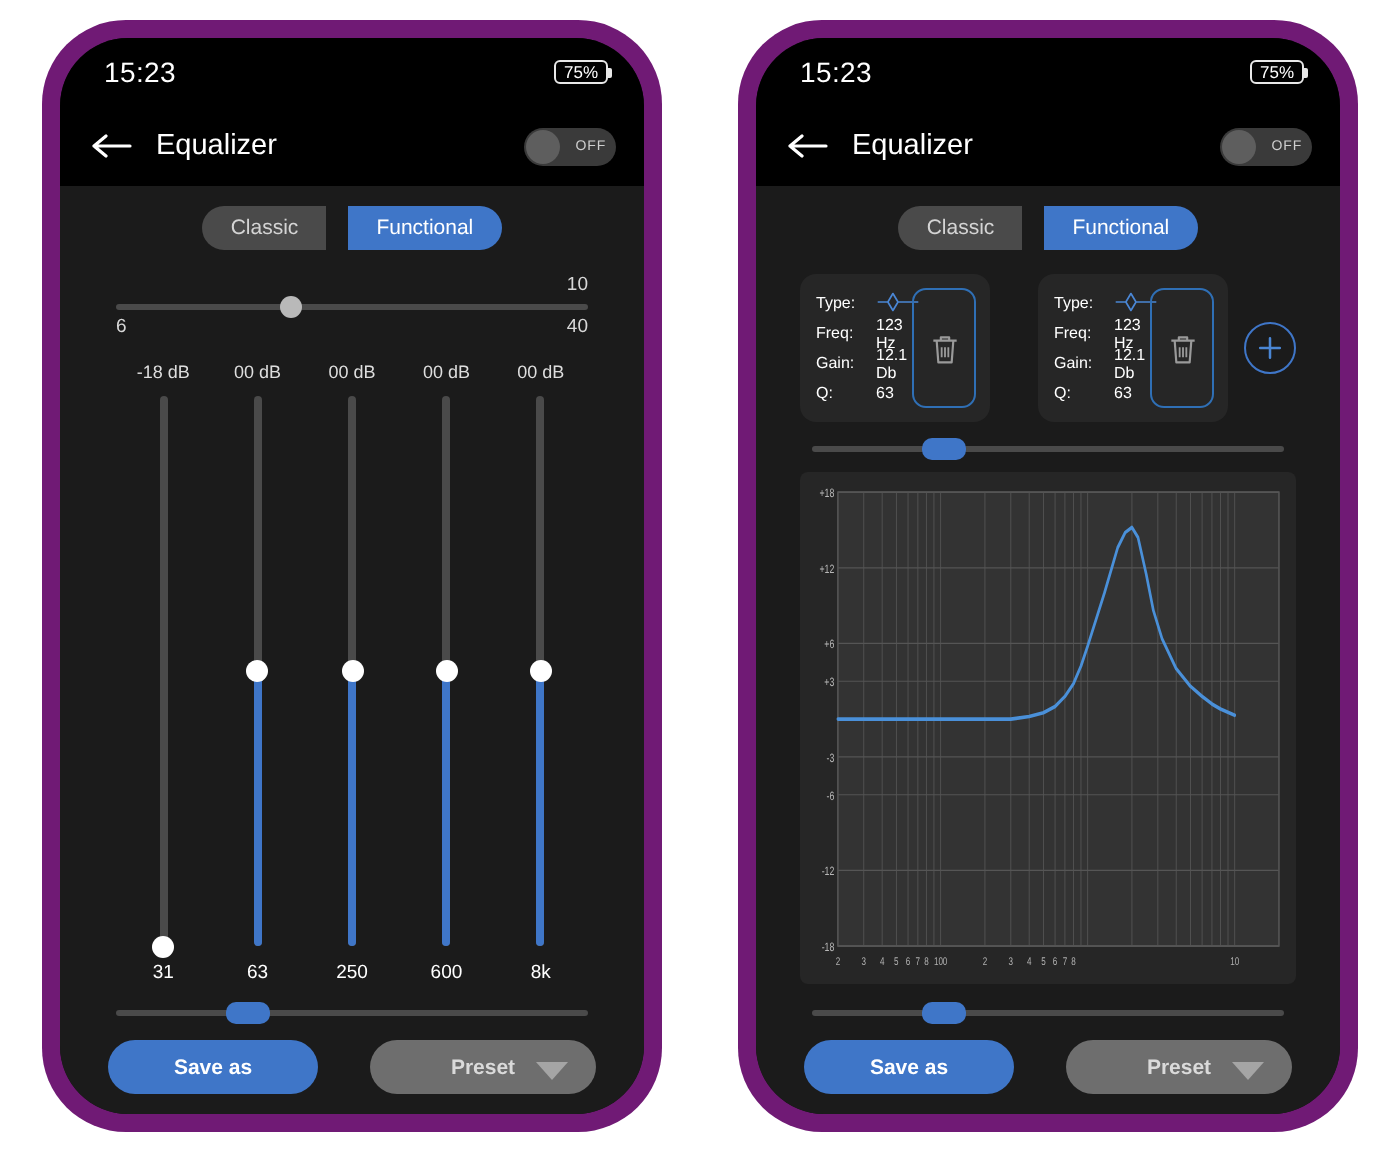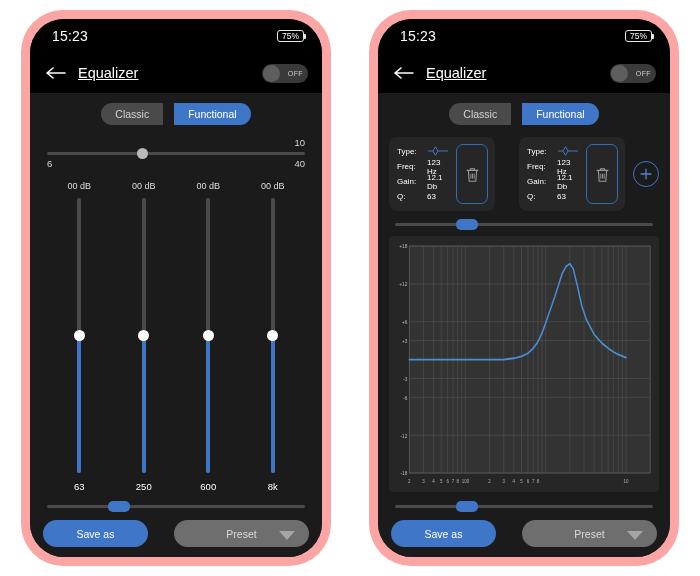--- a/index.html
+++ b/index.html
@@ -16,21 +16,21 @@
     justify-content: center;
     align-items: center;
     gap: 38px;
     background: #ffffff;
   }
 
   
   .phone {
     position: relative;
     width: 310px; height: 556px;
-    background: #fca5a5;
+    background: #701a75;
     border-radius: 42px;
     padding: 9px;
     flex: 0 0 auto;
   }
   .screen {
     position: relative;
     width: 100%; height: 100%;
     background: #171717;
     border-radius: 34px;
     overflow: hidden;
@@ -72,21 +72,21 @@
   .appbar {
     height: 40px;
     background: #000000;
     display: flex;
     align-items: center;
     padding: 0 14px 0 16px;
     gap: 12px;
     flex: 0 0 auto;
   }
   .back-icon { width: 20px; height: 14px; flex: 0 0 auto; }
-  .app-title { color: #ffffff; font-size: 14.5px; flex: 1 1 auto; text-decoration: underline; }
+  .app-title { color: #ffffff; font-size: 14.5px; flex: 1 1 auto; }
   .toggle {
     width: 46px; height: 19px;
     background: #3a3a3a;
     border-radius: 10px;
     display: flex;
     align-items: center;
     justify-content: flex-end;
     padding-right: 5px;
     position: relative;
   }
@@ -98,21 +98,21 @@
     background: #5e5e5e;
   }
   .toggle .lbl { font-size: 7px; color: #cfcfcf; letter-spacing: .4px; }
 
   
   .body {
     flex: 1 1 auto;
     background: #1b1b1b;
     display: flex;
     flex-direction: column;
-    padding: 10px 11px 10px;
+    padding: 10px 22px 10px;
     min-height: 0;
   }
 
   
   .segmented {
     align-self: center;
     display: flex;
     border-radius: 12px;
     overflow: hidden;
     margin-bottom: 12px;
@@ -193,21 +193,21 @@
     left: 50%;
     width: 11px; height: 11px;
     margin-left: -5.5px; margin-bottom: -5.5px;
     border-radius: 50%;
     background: #ffffff;
   }
   .band-freq { font-size: 9.5px; color: #ffffff; margin-top: 8px; }
 
   
   .bottom-slider { padding: 0 6px; margin: 13px 0 12px; flex: 0 0 auto; }
-  .btn-row { display: flex; gap: 26px; padding: 0 2px; flex: 0 0 auto; }
+  .btn-row { display: flex; gap: 26px; padding: 0 2px; flex: 0 0 auto; font-weight: bold; }
   .btn {
     height: 27px;
     border-radius: 14px;
     font-size: 10.5px;
     display: flex;
     align-items: center;
     justify-content: center;
     position: relative;
   }
   .btn-save { flex: 0 0 105px; background: #3f76c8; color: #ffffff; }
@@ -319,20 +319,28 @@
           <div class="track">
             <span class="thumb-round" id="l-top-thumb" style="left: 37%;"></span>
           </div>
           <div class="range-bot">
             <span>6</span>
             <span>40</span>
           </div>
         </div>
 
         <div class="eq-area" id="eq-area">
+            <div class="band">
+              <div class="band-db">-18 dB</div>
+              <div class="band-track">
+                <div class="band-fill" style="height:0%"></div>
+                <div class="band-thumb" style="bottom:0%"></div>
+              </div>
+              <div class="band-freq">31</div>
+            </div>
             <div class="band">
               <div class="band-db">00 dB</div>
               <div class="band-track">
                 <div class="band-fill" style="height:50%"></div>
                 <div class="band-thumb" style="bottom:50%"></div>
               </div>
               <div class="band-freq">63</div>
             </div>
             <div class="band">
               <div class="band-db">00 dB</div>

